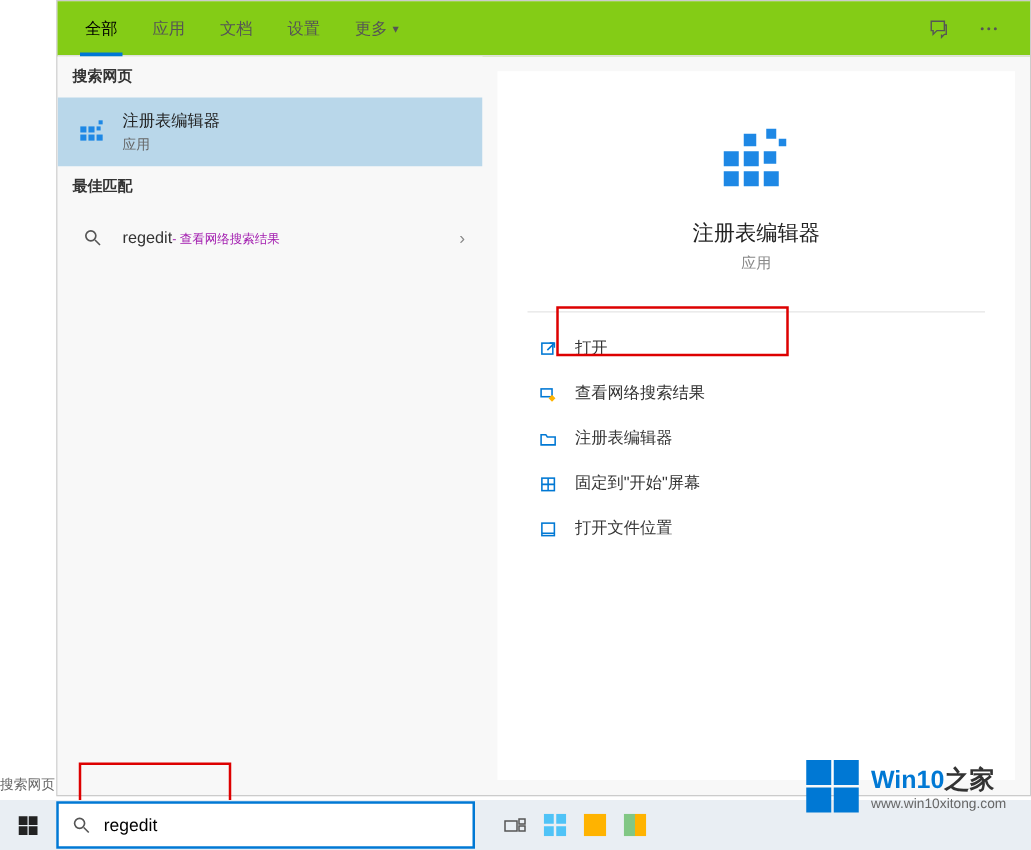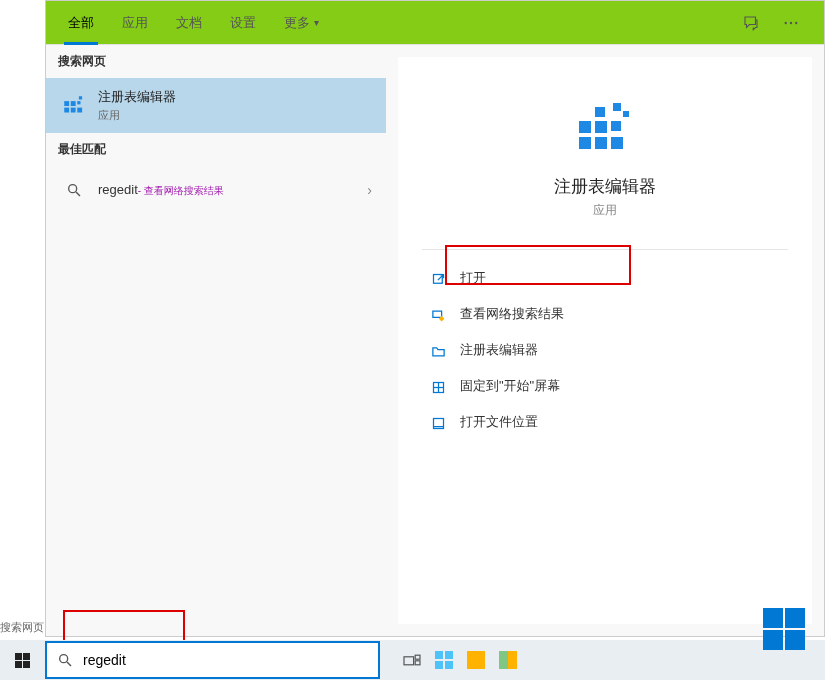--- a/index.html
+++ b/index.html
@@ -265,13 +265,17 @@
   </div>
 </div>
 
 <div class="watermark">
   <div class="wlogo">
       <div></div>
       <div></div>
       <div></div>
       <div></div>
     </div>
+  <div class="wtxt">
+    <div class="wt1"><span>Win10</span><span style="color:#333;">之家</span></div>
+    <div class="wt2">www.win10xitong.com</div>
+  </div>
 </div>
 
 </body></html>

